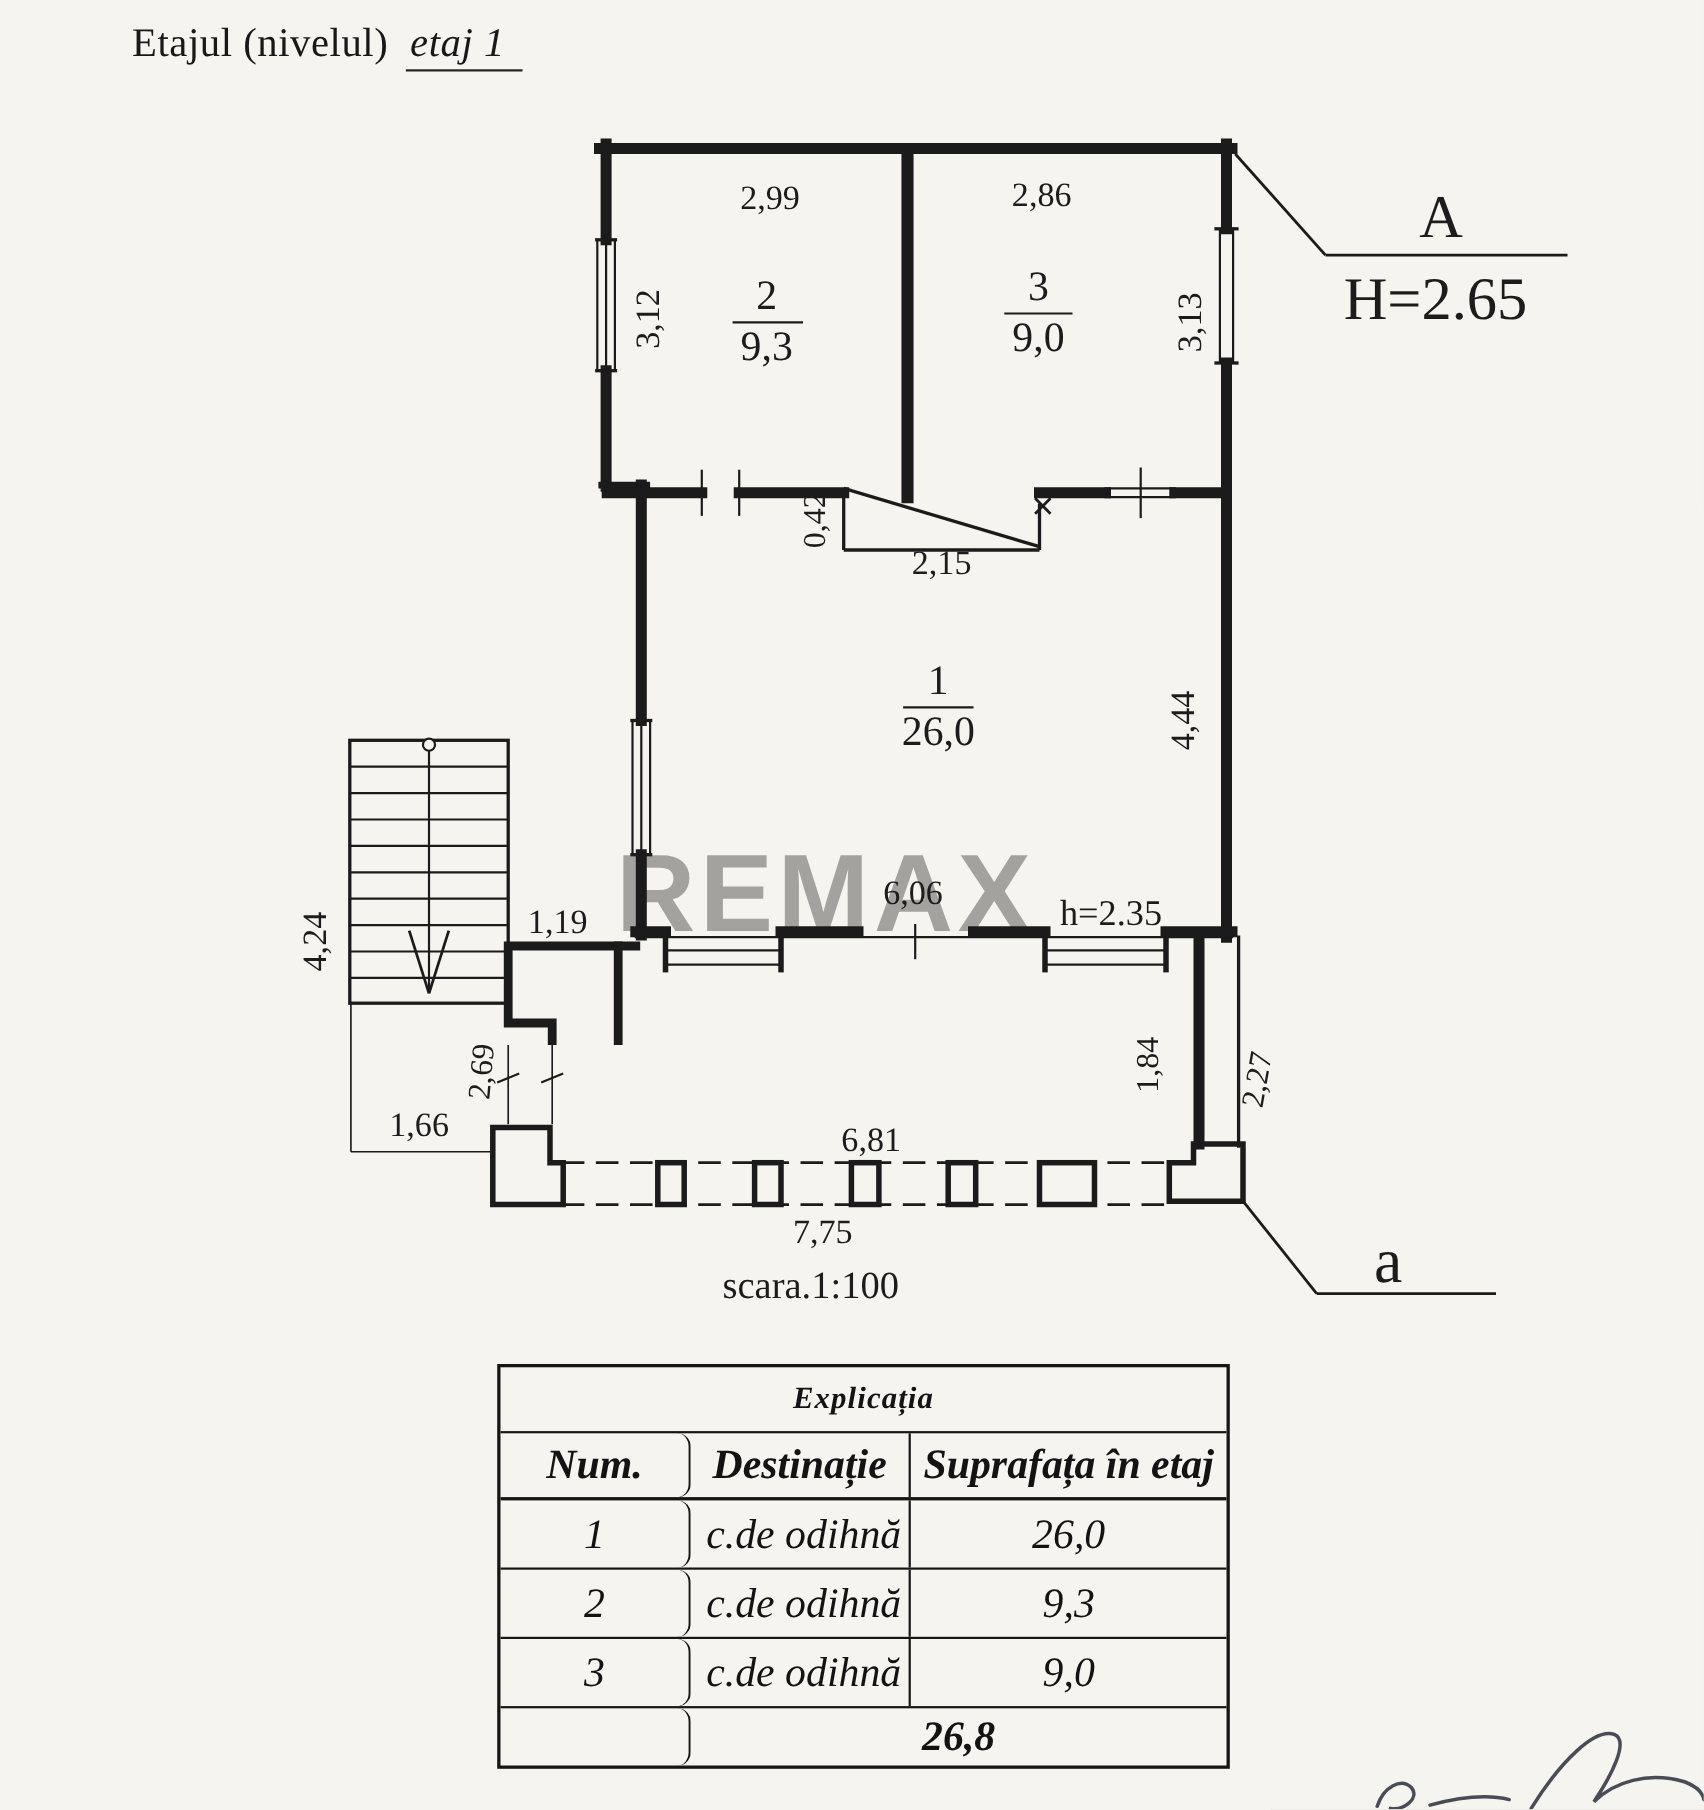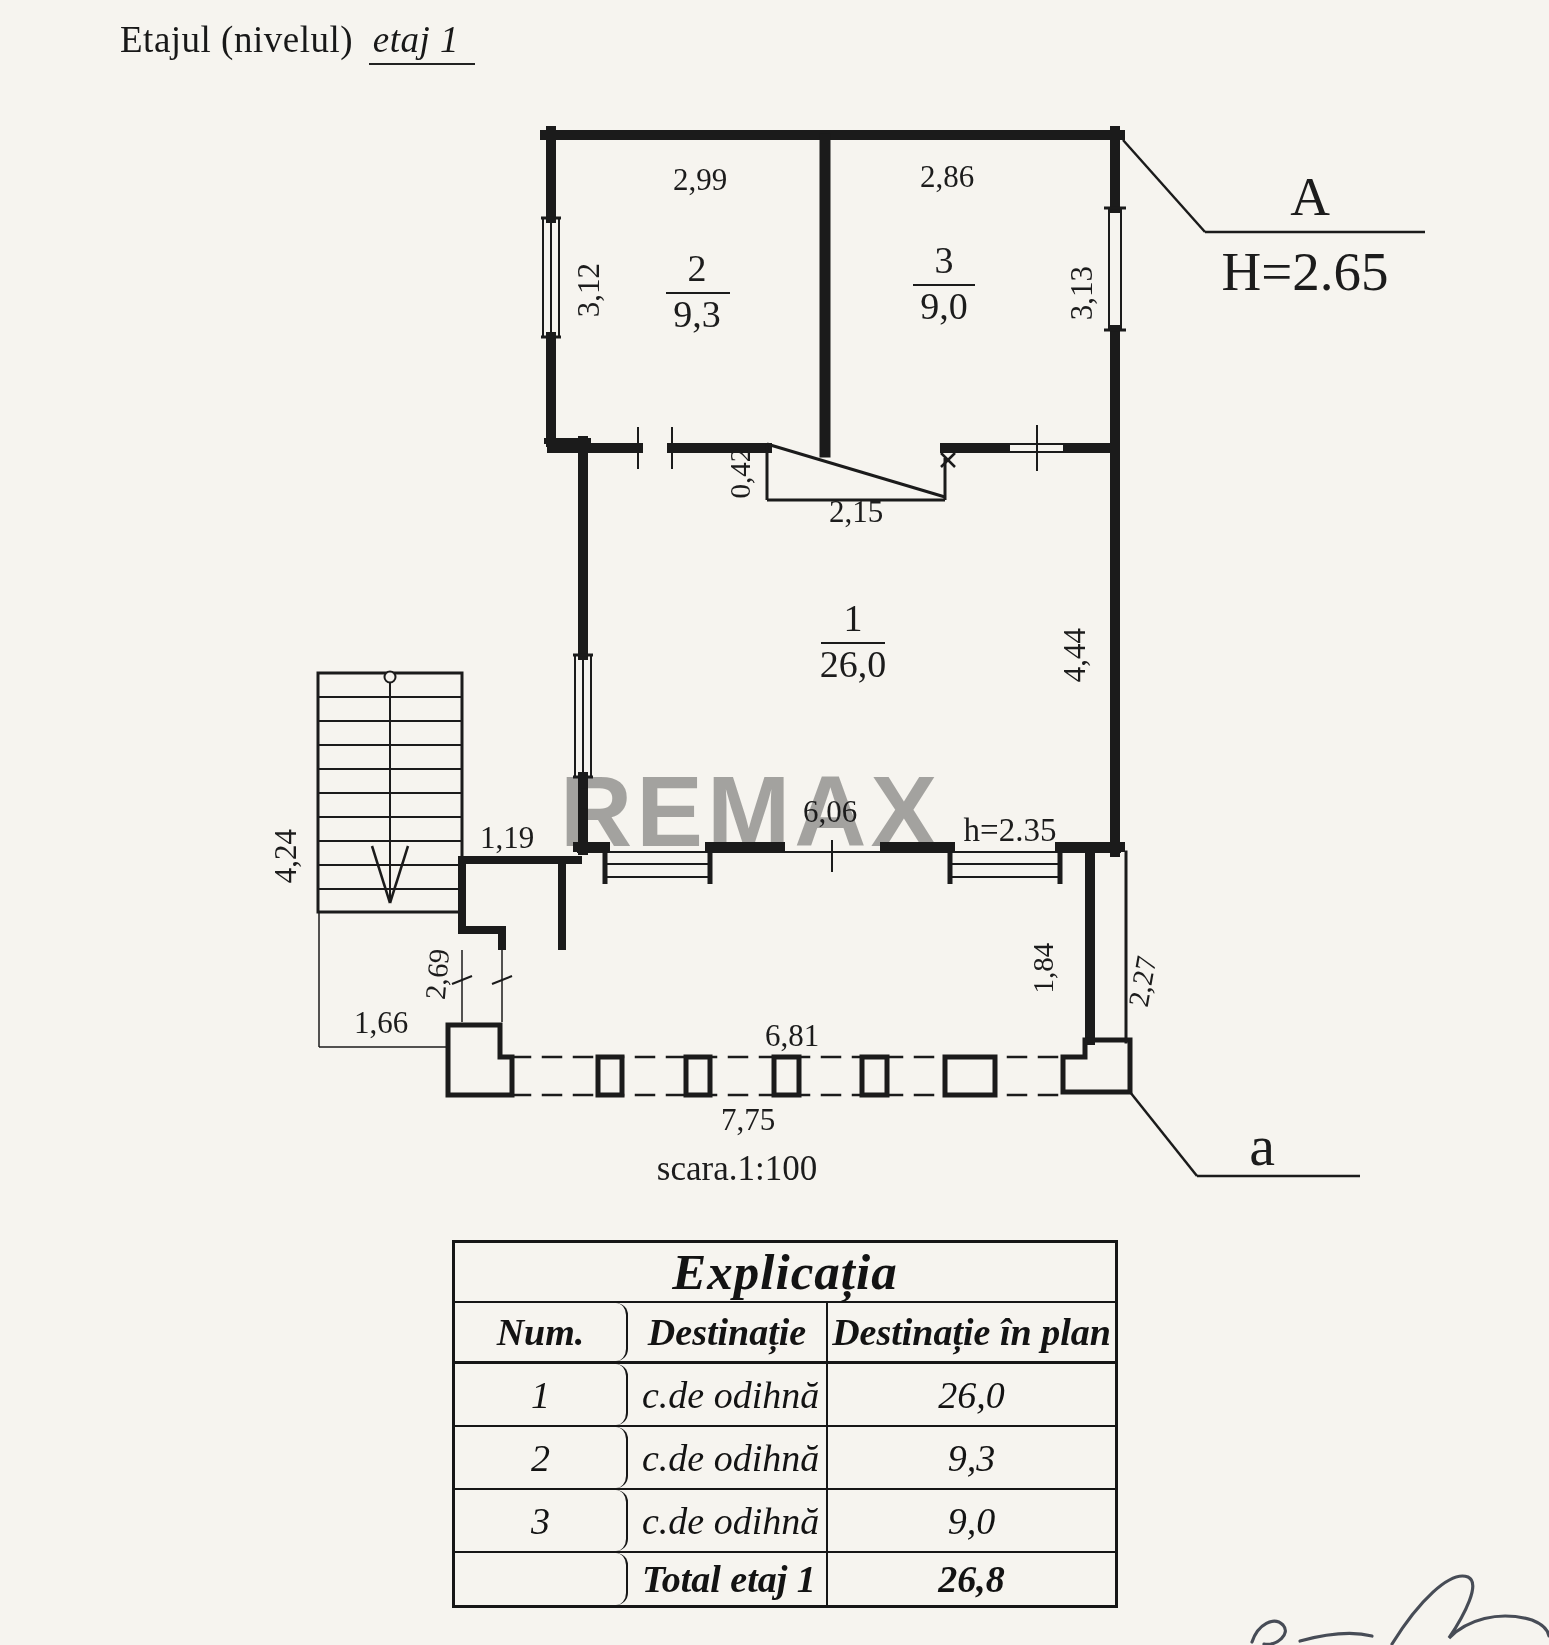--- a/index.html
+++ b/index.html
@@ -25,21 +25,21 @@
   }
   
   .exp-table{
     position:absolute;left:452px;top:1240px;width:666px;height:368px;
     border:3px solid #161616;display:flex;flex-direction:column;
     box-sizing:border-box;color:#131313;
   }
   .t-title{
     flex:0 0 58px;border-bottom:2.5px solid #161616;
     display:flex;align-items:center;justify-content:center;
-    font-size:51px;font-weight:bold;font-style:italic;letter-spacing:1px;
+    font-size:28px;font-weight:bold;font-style:italic;letter-spacing:1px;
   }
   .t-head{flex:0 0 58px;border-bottom:3px solid #161616;display:flex;
     font-size:38px;font-weight:bold;font-style:italic;}
   .t-row{flex:0 0 61px;border-bottom:2.5px solid #161616;display:flex;
     font-size:38px;font-style:italic;}
   .t-total{flex:1 1 auto;border-bottom:none;display:flex;
     font-size:38px;font-style:italic;font-weight:bold;}
   .c-num{width:173px;border-right:2.5px solid #161616;display:flex;
     align-items:center;justify-content:center;box-sizing:border-box;border-radius:12px;}
   .c-dest{width:200px;border-right:2.5px solid #161616;display:flex;
@@ -237,37 +237,36 @@
       <path d="M1300,1641 C1326,1634 1352,1631 1372,1636"></path>
       <path d="M1392,1644 C1418,1602 1450,1570 1468,1577 C1481,1583 1465,1614 1449,1638 C1467,1620 1498,1610 1532,1620 C1542,1624 1548,1630 1549,1636"></path>
     </g>
   </svg>
 
   <div class="exp-table">
     <div class="t-title">Explicația</div>
     <div class="t-head">
       <div class="c-num" style="justify-content:center;">Num.</div>
       <div class="c-dest" style="justify-content:center;padding-left:0;">Destinație</div>
-      <div class="c-area">Destinație în plan</div>
+      <div class="c-area">Suprafața în etaj</div>
     </div>
     <div class="t-row">
       <div class="c-num">1</div>
       <div class="c-dest">c.de odihnă</div>
       <div class="c-area">26,0</div>
     </div>
     <div class="t-row">
       <div class="c-num">2</div>
       <div class="c-dest">c.de odihnă</div>
       <div class="c-area">9,3</div>
     </div>
     <div class="t-row">
       <div class="c-num">3</div>
       <div class="c-dest">c.de odihnă</div>
       <div class="c-area">9,0</div>
     </div>
     <div class="t-total">
       <div class="c-num"></div>
-      <div class="c-dest">Total etaj 1</div>
       <div class="c-area">26,8</div>
     </div>
   </div>
 
 </div>
 
 </body></html>

